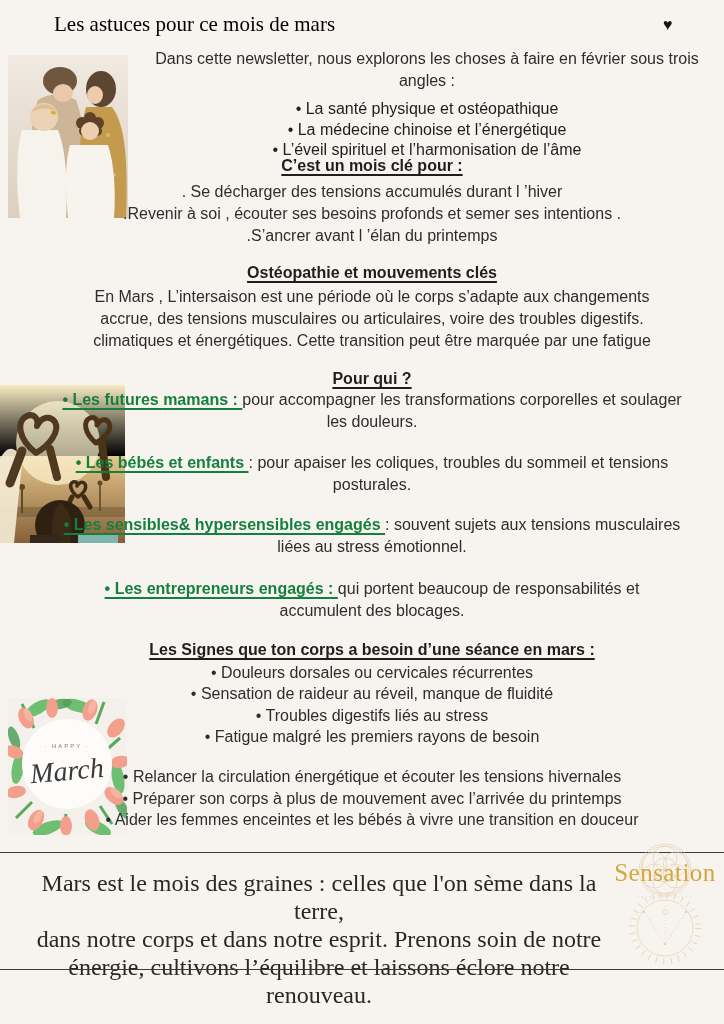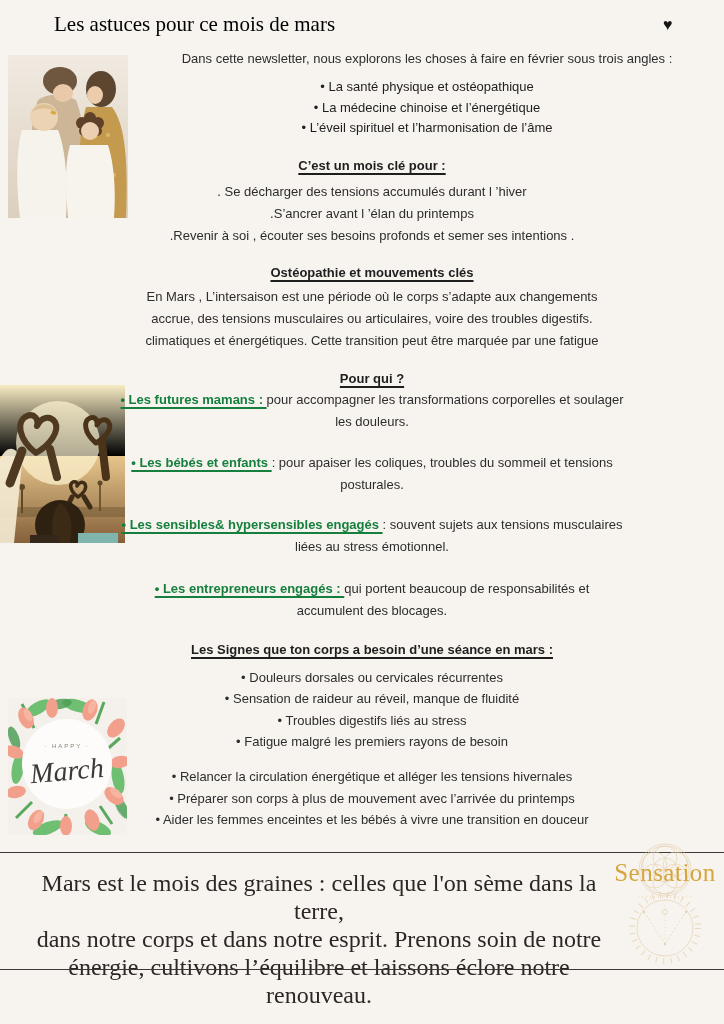--- a/index.html
+++ b/index.html
@@ -9,21 +9,21 @@
   .title{position:absolute;left:50px;top:8px;margin:4px;font-family:"Liberation Serif",serif;
          font-weight:400;font-size:21px;color:#000000;}
   .heart{position:absolute;left:663px;top:16px;font-size:16px;color:#141414;}
 
   .photo{position:absolute;overflow:hidden;}
   .photo svg{display:block;}
   .family{left:8px;top:55px;width:120px;height:163px;}
   .hands{left:0;top:385px;width:125px;height:158px;}
   .march{left:8px;top:698px;width:119px;height:137px;}
 
-  .blk{position:absolute;text-align:center;font-size:13px;line-height:21.5px;}
+  .blk{position:absolute;text-align:center;font-size:16px;line-height:21.5px;}
   .blk p{margin:0;}
   .h{font-weight:700;color:#1e1e1e;text-decoration:underline;text-underline-offset:3px;
      text-decoration-thickness:1.5px;}
   .bold{font-weight:400;color:#1e1e1e;}
   .lbl{font-weight:700;color:#15803d;text-decoration:underline;text-underline-offset:3px;
        text-decoration-thickness:1.5px;}
 
   .intro{left:130px;top:48px;width:594px;}
   .intro .lead{line-height:22px;margin-bottom:7px;}
   .intro p.bold{line-height:20.5px;}
@@ -38,21 +38,21 @@
 
   .sec-pourqui-h{left:30px;top:368px;width:684px;}
   .item{left:30px;width:684px;}
   .item p{line-height:22px;}
   .item1{top:389px;}
   .item2{top:452px;}
   .item3{top:514px;}
   .item4{top:578px;}
 
   .sec-signes{left:30px;top:639px;width:684px;}
-  .sec-signes .h{margin-bottom:6px;}
+  .sec-signes .h{margin-bottom:1px;}
   .sec-benef{left:30px;top:766px;width:684px;}
   .sec-benef .h{margin-bottom:2px;}
 
   .rule{position:absolute;left:0;width:724px;border-top:1.7px solid #3a3a3a;height:0;}
   .rule1{top:852px;}
   .rule2{top:969px;}
 
   .quote{position:absolute;left:18px;top:869px;width:602px;text-align:center;
          font-family:"Liberation Serif",serif;font-size:24px;line-height:28px;color:#2b2724;}
 
@@ -187,22 +187,22 @@
   <div class="blk intro">
     <p class="lead">Dans cette newsletter, nous explorons les choses à faire en février sous trois angles :</p>
     <p class="bold">• La santé physique et ostéopathique</p>
     <p class="bold">• La médecine chinoise et l’énergétique</p>
     <p class="bold">• L’éveil spirituel et l’harmonisation de l’âme</p>
   </div>
 
   <div class="blk sec-moiscle">
     <p class="h">C’est un mois clé pour :</p>
     <p class="ln">. Se décharger des tensions accumulés durant l ’hiver</p>
+    <p class="ln">.Revenir à soi , écouter ses besoins profonds et semer ses intentions .</p>
     <p class="ln">.S’ancrer avant l ’élan du printemps</p>
-    <p class="ln">.Revenir à soi , écouter ses besoins profonds et semer ses intentions .</p>
   </div>
 
   <div class="blk sec-osteo">
     <p class="h">Ostéopathie et mouvements clés</p>
     <p class="ln">En Mars , L’intersaison est une période où le corps s’adapte aux changements</p>
     <p class="ln">accrue, des tensions musculaires ou articulaires, voire des troubles digestifs.</p>
     <p class="ln">climatiques et énergétiques. Cette transition peut être marquée par une fatigue</p>
   </div>
 
   <div class="blk sec-pourqui-h">
@@ -231,21 +231,21 @@
 
   <div class="blk sec-signes">
     <p class="h">Les Signes que ton corps a besoin d’une séance en mars :</p>
     <p>• Douleurs dorsales ou cervicales récurrentes</p>
     <p>• Sensation de raideur au réveil, manque de fluidité</p>
     <p>• Troubles digestifs liés au stress</p>
     <p>• Fatigue malgré les premiers rayons de besoin</p>
   </div>
 
   <div class="blk sec-benef">
-    <p>• Relancer la circulation énergétique et alléger les tensions hivernales</p>
+    <p>• Relancer la circulation énergétique et écouter les tensions hivernales</p>
     <p>• Préparer son corps à plus de mouvement avec l’arrivée du printemps</p>
     <p>• Aider les femmes enceintes et les bébés à vivre une transition en douceur</p>
   </div>
 
   <div class="rule rule1"></div>
 
   <div class="quote">
     <div>Mars est le mois des graines : celles que l'on sème dans la terre,</div>
     <div>dans notre corps et dans notre esprit. Prenons soin de notre</div>
     <div>énergie, cultivons l’équilibre et laissons éclore notre renouveau.</div>

